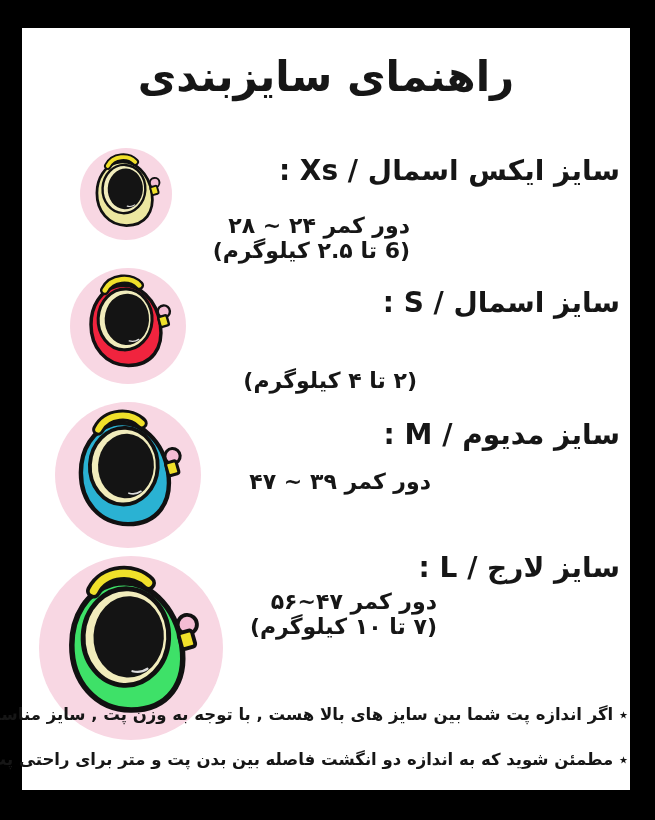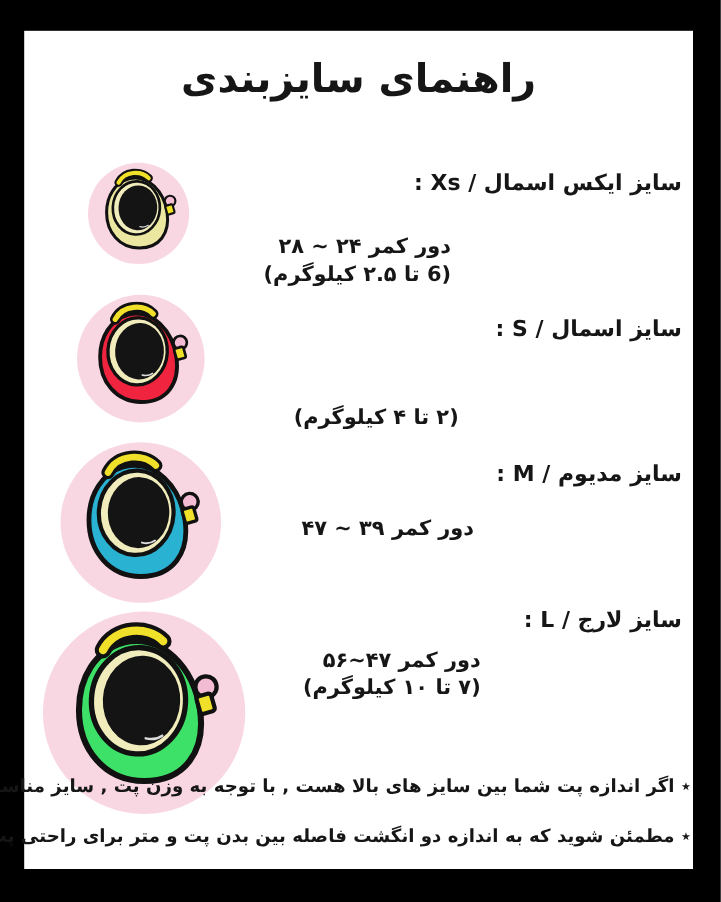--- a/index.html
+++ b/index.html
@@ -17,21 +17,21 @@
   .page {
     position:absolute; left:22px; top:28px;
     width:608px; height:762px;
     background:var(--panel, #fff);
     color:var(--text, #161616);
   }
   .title {
     position:absolute; top:24px; left:0; right:0;
     margin:0;
     text-align:center;
-    font-size:36px; font-weight:bold;
+    font-size:42px; font-weight:bold;
     letter-spacing:-1px;
   }
   .circle {
     position:absolute; border-radius:50%;
     background:var(--pink, #f8d7e3);
     display:flex; align-items:center; justify-content:center;
   }
   .c-xs { left:58px;  top:120px; width:92px;  height:92px; }
   .c-s  { left:48px;  top:240px; width:116px; height:116px; }
   .c-m  { left:33px;  top:374px; width:146px; height:146px; }
@@ -40,27 +40,27 @@
   .carrier .body   { fill:var(--body,#ccc); stroke:var(--outline,#111); stroke-width:4; }
   .carrier .h-out  { fill:none; stroke:var(--outline,#111); stroke-width:11; stroke-linecap:round; }
   .carrier .h-in   { fill:none; stroke:var(--accent,#f0e02a); stroke-width:5.5; stroke-linecap:round; }
   .carrier .rim    { fill:var(--cream,#f1ecbc); stroke:var(--outline,#111); stroke-width:3.5; }
   .carrier .glass  { fill:var(--glass,#141414); }
   .carrier .glint  { fill:none; stroke:#ffffff; stroke-width:1.6; opacity:.85; stroke-linecap:round; }
   .carrier .clip-ring { fill:var(--clip-pink,#f3bcd3); stroke:var(--outline,#111); stroke-width:2.8; }
   .carrier .clip-tab  { fill:var(--accent,#f0e02a); stroke:var(--outline,#111); stroke-width:2.8; }
   .header {
     position:absolute; right:10px;
-    font-size:20px; font-weight:bold;
+    font-size:28px; font-weight:bold;
     white-space:nowrap; line-height:1.3;
   }
   .h-xs { top:125px; } .h-s { top:257px; } .h-m { top:389px; } .h-l { top:522px; }
   .detail {
     position:absolute;
-    font-size:19px; font-weight:bold;
+    font-size:22px; font-weight:bold;
     white-space:nowrap; text-align:right; line-height:1.2;
   }
   .w1-xs { top:185px; right:220px; }  .w2-xs { top:210px; right:220px; }
   .w1-s  { top:315px; right:213px; }  .w2-s  { top:340px; right:213px; }
   .w1-m  { top:441px; right:199px; }  .w2-m  { top:466px; right:199px; }
   .w1-l  { top:561px; right:193px; }  .w2-l  { top:586px; right:193px; }
   .footnote {
     position:absolute; left:2px; right:2px;
     text-align:center;
     font-size:16.5px; font-weight:bold;

